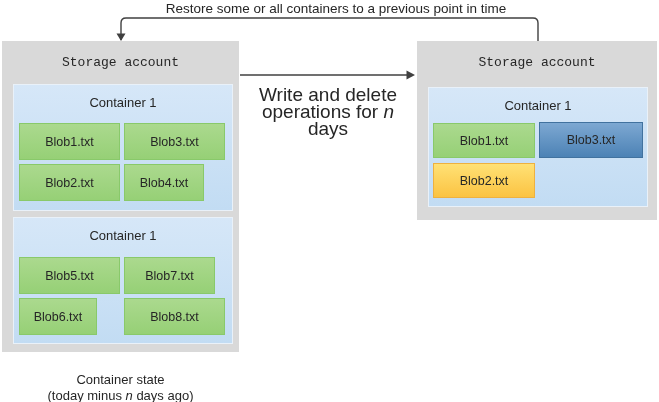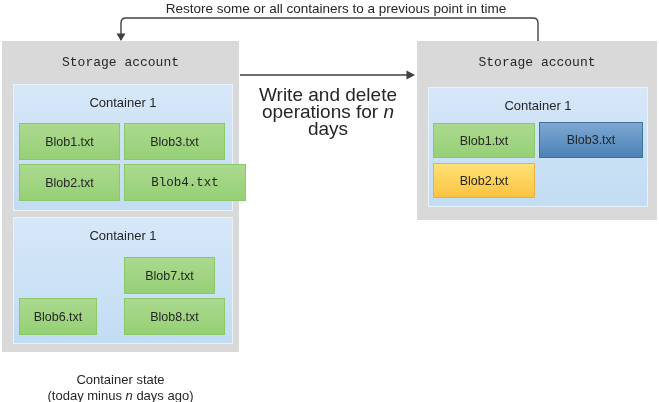--- a/index.html
+++ b/index.html
@@ -82,21 +82,21 @@
     border-color: var(--blob-blue-border);
   }
   .blob-yellow {
     background: linear-gradient(var(--blob-yellow-top), var(--blob-yellow-bottom));
     border-color: var(--blob-yellow-border);
   }
   
   .bL1 { left: 19px;  top: 123px; width: 101px; height: 37px; }
   .bL3 { left: 124px; top: 123px; width: 101px; height: 37px; }
   .bL2 { left: 19px;  top: 164px; width: 101px; height: 37px; }
-  .bL4 { left: 124px; top: 164px; width: 122px; height: 37px; font-family: Liberation Mono, monospace; }
+  .bL4 { left: 124px; top: 164px; width: 80px; height: 37px; }
   
   .bL5 { left: 19px;  top: 257px; width: 101px; height: 37px; }
   .bL7 { left: 124px; top: 257px; width: 91px; height: 37px; }
   .bL6 { left: 19px;  top: 298px; width: 78px; height: 37px; }
   .bL8 { left: 124px; top: 298px; width: 101px; height: 37px; }
   
   .bR1 { left: 433px; top: 123px; width: 102px; height: 35px; }
   .bR3 { left: 539px; top: 122px; width: 104px; height: 36px; }
   .bR2 { left: 433px; top: 163px; width: 102px; height: 35px; }
   .arrow-label {
@@ -134,20 +134,21 @@
     <div class="container-title">Container 1</div>
   </div>
   <div class="abs blob blob-green bL1">Blob1.txt</div>
   <div class="abs blob blob-green bL3">Blob3.txt</div>
   <div class="abs blob blob-green bL2">Blob2.txt</div>
   <div class="abs blob blob-green bL4">Blob4.txt</div>
 
   <div class="abs container-box c2-left">
     <div class="container-title">Container 1</div>
   </div>
+  <div class="abs blob blob-green bL5">Blob5.txt</div>
   <div class="abs blob blob-green bL7">Blob7.txt</div>
   <div class="abs blob blob-green bL6">Blob6.txt</div>
   <div class="abs blob blob-green bL8">Blob8.txt</div>
 
   <div class="abs caption">
     <div>Container state</div>
     <div><span>(today minus </span><i>n</i><span> days ago)</span></div>
   </div>
 
   <div class="abs arrow-label">

